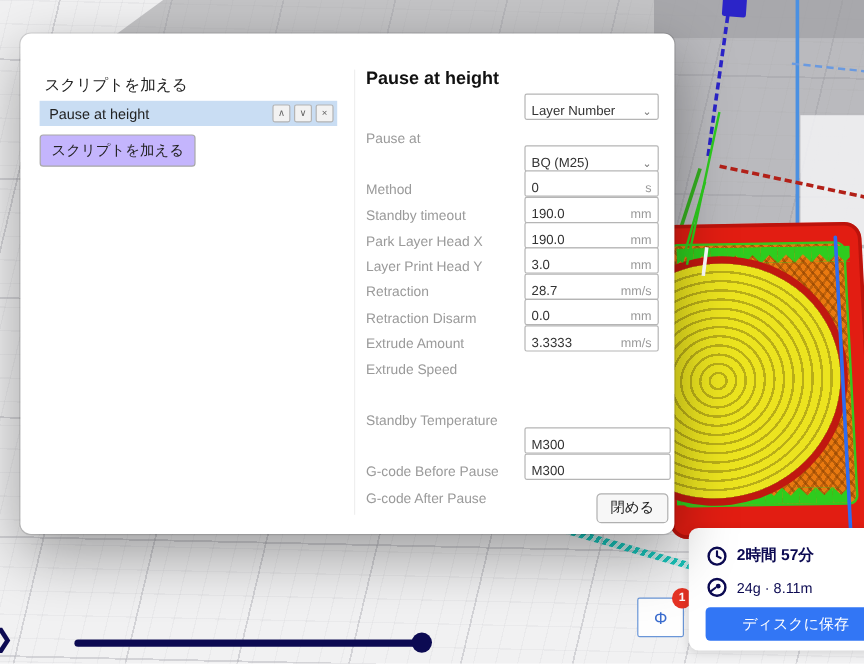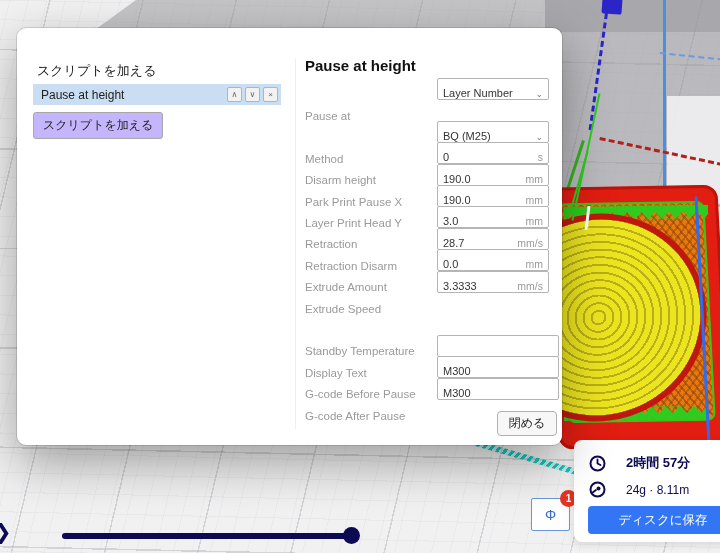--- a/index.html
+++ b/index.html
@@ -53,21 +53,21 @@
   .slider-handle{left:343px;top:527px;width:17px;height:17px;background:#0c0a52;border-radius:50%;}
   
   .marker-box{left:531px;top:498px;width:37px;height:31px;background:rgba(255,255,255,.92);
     border:1.5px solid #6a96d8;border-radius:2px;display:flex;align-items:center;justify-content:center;
     color:#3a6cce;font-size:14px;}
   .marker-badge{position:absolute;right:-8px;top:-9px;width:17px;height:17px;border-radius:50%;
     background:#e63324;color:#fff;font-size:10px;font-weight:bold;display:flex;align-items:center;justify-content:center;}
   
   .info-card{left:574px;top:440px;width:152px;height:102px;background:#fff;border-radius:8px 0 0 8px;
     box-shadow:0 2px 8px rgba(0,0,0,.12);}
-  .info-row{position:absolute;left:15px;display:flex;align-items:center;gap:20px;color:#0c0a52;}
+  .info-row{position:absolute;left:15px;display:flex;align-items:center;gap:8px;color:#0c0a52;}
   .info-time{top:14px;font-size:13px;font-weight:bold;}
   .info-mat{top:41px;font-size:12px;}
   .save-btn{position:absolute;left:14px;top:66px;width:150px;height:28px;background:#3276f5;border-radius:4px;
     color:#fff;font-size:12.5px;display:flex;align-items:center;justify-content:center;}
   
   .dialog{left:17px;top:28px;width:545px;height:417px;background:#fff;border-radius:9px;
     box-shadow:0 18px 50px rgba(0,0,0,.35), 0 0 0 1px rgba(0,0,0,.12);}
   .titlebar{position:absolute;left:0;top:0;right:0;height:26px;border-radius:9px 9px 0 0;
     background:linear-gradient(#e9e9e9,#d9d9d9);border-bottom:1px solid #bcbcbc;}
   .title-text{position:absolute;left:0;right:0;top:6px;text-align:center;font-size:12px;font-weight:bold;color:#3c3c3c;}
@@ -176,28 +176,28 @@
     </div>
   </div>
   <div class="srow" style="top:93px">
     <span class="slabel">Method</span>
     <div class="sfield">
       <span class="val">BQ (M25)</span>
       <span class="chev">⌄</span>
     </div>
   </div>
   <div class="srow" style="top:114px">
-    <span class="slabel">Disarm height</span>
+    <span class="slabel">Standby timeout</span>
     <div class="sfield">
       <span class="val">0</span>
       <span class="unit">s</span>
     </div>
   </div>
   <div class="srow" style="top:136px">
-    <span class="slabel">Park Print Pause X</span>
+    <span class="slabel">Park Layer Head X</span>
     <div class="sfield">
       <span class="val">190.0</span>
       <span class="unit">mm</span>
     </div>
   </div>
   <div class="srow" style="top:157px">
     <span class="slabel">Layer Print Head Y</span>
     <div class="sfield">
       <span class="val">190.0</span>
       <span class="unit">mm</span>
@@ -226,26 +226,20 @@
   </div>
   <div class="srow" style="top:243px">
     <span class="slabel">Extrude Speed</span>
     <div class="sfield">
       <span class="val">3.3333</span>
       <span class="unit">mm/s</span>
     </div>
   </div>
   <div class="srow" style="top:285px">
     <span class="slabel">Standby Temperature</span>
-  </div>
-  <div class="srow" style="top:307px">
-    <span class="slabel">Display Text</span>
-    <div class="sfield wide">
-      <span class="val"></span>
-    </div>
   </div>
   <div class="srow" style="top:328px">
     <span class="slabel">G-code Before Pause</span>
     <div class="sfield wide">
       <span class="val">M300</span>
     </div>
   </div>
   <div class="srow" style="top:350px">
     <span class="slabel">G-code After Pause</span>
     <div class="sfield wide">

